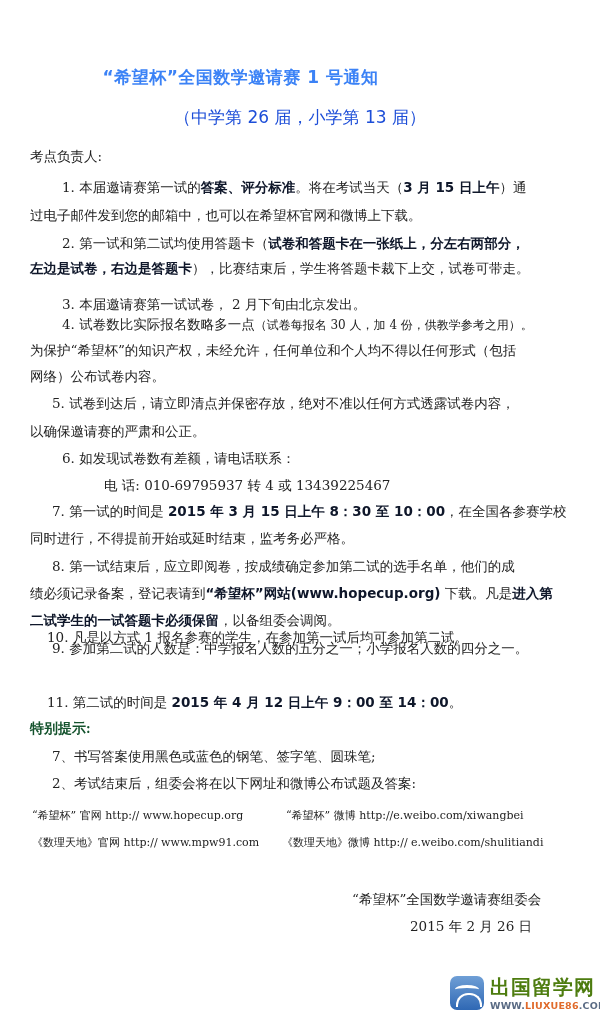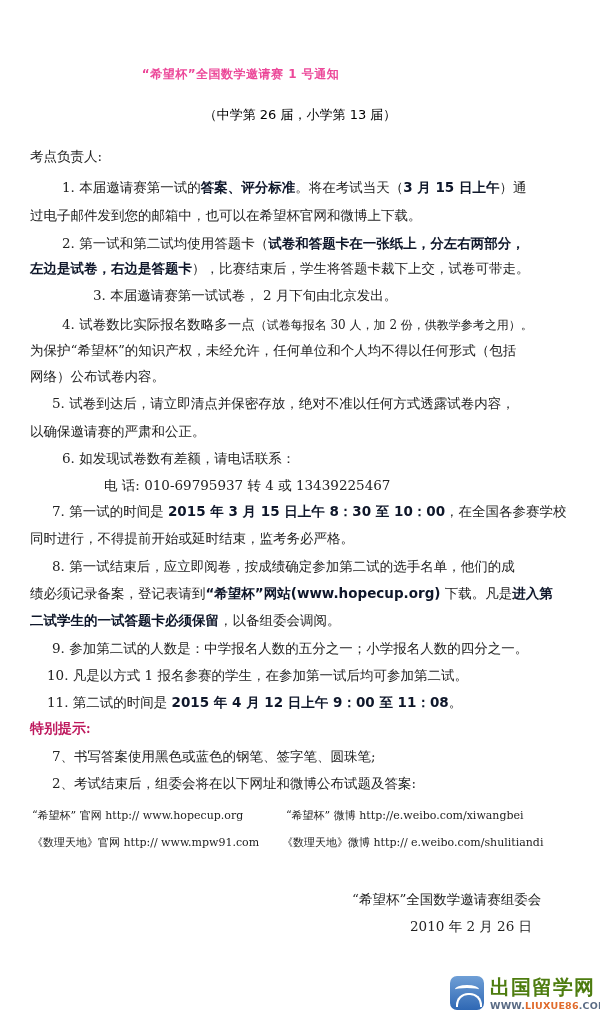--- a/index.html
+++ b/index.html
@@ -5,31 +5,31 @@
   html, body { margin: 0; padding: 0; background: #ffffff; }
   body {
     width: 600px; height: 1019px; position: relative; overflow: hidden;
     font-family: "DejaVu Serif", "Liberation Serif", serif;
     color: #222; font-size: 13.5px;
   }
   .page { position: absolute; left: 0; top: 0; width: 600px; height: 1019px; }
   .title {
     position: absolute; top: 66px; left: 0; width: 481px; text-align: center;
     font-family: "DejaVu Sans", "Liberation Sans", sans-serif;
-    font-weight: bold; font-size: 12px; color: #ec4899; letter-spacing: 0.5px;
+    font-weight: bold; font-size: 17px; color: #3b82f6; letter-spacing: 0.5px;
   }
   .subtitle {
     position: absolute; top: 106px; left: 0; width: 600px; text-align: center;
     font-family: "DejaVu Sans", "Liberation Sans", sans-serif;
-    font-size: 13px; color: #000000;
+    font-size: 17px; color: #1d4ed8;
   }
   .line { position: absolute; white-space: nowrap; line-height: 20px; }
   .b { font-weight: bold; font-family: "DejaVu Sans", "Liberation Sans", sans-serif; color: #0f172a; }
   .small { font-size: 12px; }
-  .heading { font-family: Liberation Serif, serif; font-weight: bold; font-size: 14px; color: #be185d; }
+  .heading { font-family: Liberation Serif, serif; font-weight: bold; font-size: 14px; color: #14532d; }
   .link-line { font-size: 11px; }
   .logo {
     position: absolute; left: 448px; top: 972px; width: 150px; height: 44px;
   }
   .logo-icon {
     position: absolute; left: 2px; top: 4px; width: 34px; height: 34px; border-radius: 7px;
     background: linear-gradient(180deg, #6f9fd6 0%, #2f68b4 100%);
   }
   .logo-icon::before {
     content: ""; position: absolute; left: 5px; top: 9px; width: 24px; height: 6px;
@@ -64,24 +64,24 @@
   </div>
   <div class="line" style="top:205px; left:30px;">过电子邮件发到您的邮箱中，也可以在希望杯官网和微博上下载。</div>
 
   <div class="line" style="top:233px; left:62px;">
     <span>2.  第一试和第二试均使用答题卡（</span><span class="b">试卷和答题卡在一张纸上，分左右两部分，</span>
   </div>
   <div class="line" style="top:258px; left:30px;">
     <span class="b">左边是试卷，右边是答题卡</span><span>），比赛结束后，学生将答题卡裁下上交，试卷可带走。</span>
   </div>
 
-  <div class="line" style="top:285px; left:62px;margin-left:31px;">3.  本届邀请赛第一试试卷，  2 月下旬由北京发出。</div>
+  <div class="line" style="top:294px; left:62px;">3.  本届邀请赛第一试试卷，  2 月下旬由北京发出。</div>
 
   <div class="line" style="top:314px; left:62px;">
-    <span>4.  试卷数比实际报名数略多一点</span><span class="small">（试卷每报名 30 人，加 2 份，供教学参考之用）。</span>
+    <span>4.  试卷数比实际报名数略多一点</span><span class="small">（试卷每报名 30 人，加 4 份，供教学参考之用）。</span>
   </div>
   <div class="line" style="top:340px; left:30px;">为保护“希望杯”的知识产权，未经允许，任何单位和个人均不得以任何形式（包括</div>
   <div class="line" style="top:366px; left:30px;">网络）公布试卷内容。</div>
 
   <div class="line" style="top:393px; left:52px;">5.  试卷到达后，请立即清点并保密存放，绝对不准以任何方式透露试卷内容，</div>
   <div class="line" style="top:421px; left:30px;">以确保邀请赛的严肃和公正。</div>
 
   <div class="line" style="top:448px; left:62px;">6.  如发现试卷数有差额，请电话联系：</div>
   <div class="line" style="top:475px; left:104px;">
     <span>电  话:</span>
@@ -96,37 +96,37 @@
   <div class="line" style="top:556px; left:52px;">8.  第一试结束后，应立即阅卷，按成绩确定参加第二试的选手名单，他们的成</div>
   <div class="line" style="top:583px; left:30px;">
     <span>绩必须记录备案，登记表请到</span><span class="b">“希望杯”网站(www.hopecup.org)</span><span> 下载。凡是</span><span class="b">进入第</span>
   </div>
   <div class="line" style="top:610px; left:30px;">
     <span class="b">二试学生的一试答题卡必须保留</span><span>，以备组委会调阅。</span>
   </div>
 
   <div class="line" style="top:638px; left:52px;">9.  参加第二试的人数是：中学报名人数的五分之一；小学报名人数的四分之一。</div>
 
-  <div class="line" style="top:665px; left:47px;">10.  凡是以方式 1 报名参赛的学生，在参加第一试后均可参加第二试。</div>
+  <div class="line" style="top:627px; left:47px;">10.  凡是以方式 1 报名参赛的学生，在参加第一试后均可参加第二试。</div>
 
   <div class="line" style="top:692px; left:47px;">
-    <span>11.  第二试的时间是 </span><span class="b">2015 年 4 月 12 日上午 9：00 至 11：08</span><span>。</span>
+    <span>11.  第二试的时间是 </span><span class="b">2015 年 4 月 12 日上午 9：00 至 14：00</span><span>。</span>
   </div>
 
   <div class="line heading" style="top:719px; left:30px;">特别提示:</div>
   <div class="line" style="top:746px; left:52px;">7、书写答案使用黑色或蓝色的钢笔、签字笔、圆珠笔;</div>
   <div class="line" style="top:773px; left:52px;">2、考试结束后，组委会将在以下网址和微博公布试题及答案:</div>
 
   <div class="line link-line" style="top:806px; left:32px;">“希望杯” 官网 http:// www.hopecup.org</div>
   <div class="line link-line" style="top:806px; left:286px;">“希望杯” 微博 http://e.weibo.com/xiwangbei</div>
   <div class="line link-line" style="top:833px; left:32px;">《数理天地》官网 http:// www.mpw91.com</div>
   <div class="line link-line" style="top:833px; left:282px;">《数理天地》微博 http:// e.weibo.com/shulitiandi</div>
 
   <div class="line" style="top:889px; left:352px;">“希望杯”全国数学邀请赛组委会</div>
-  <div class="line" style="top:916px; left:410px;">2010 年 2 月 26 日</div>
+  <div class="line" style="top:916px; left:410px;">2015 年 2 月 26 日</div>
 
   <div class="logo">
     <div class="logo-icon"></div>
     <div class="logo-cn">出国留学网</div>
     <div class="logo-url"><span>WWW.</span><span class="hl">LIUXUE86</span><span>.COM</span></div>
   </div>
 
 </div>
 
 </body></html>

